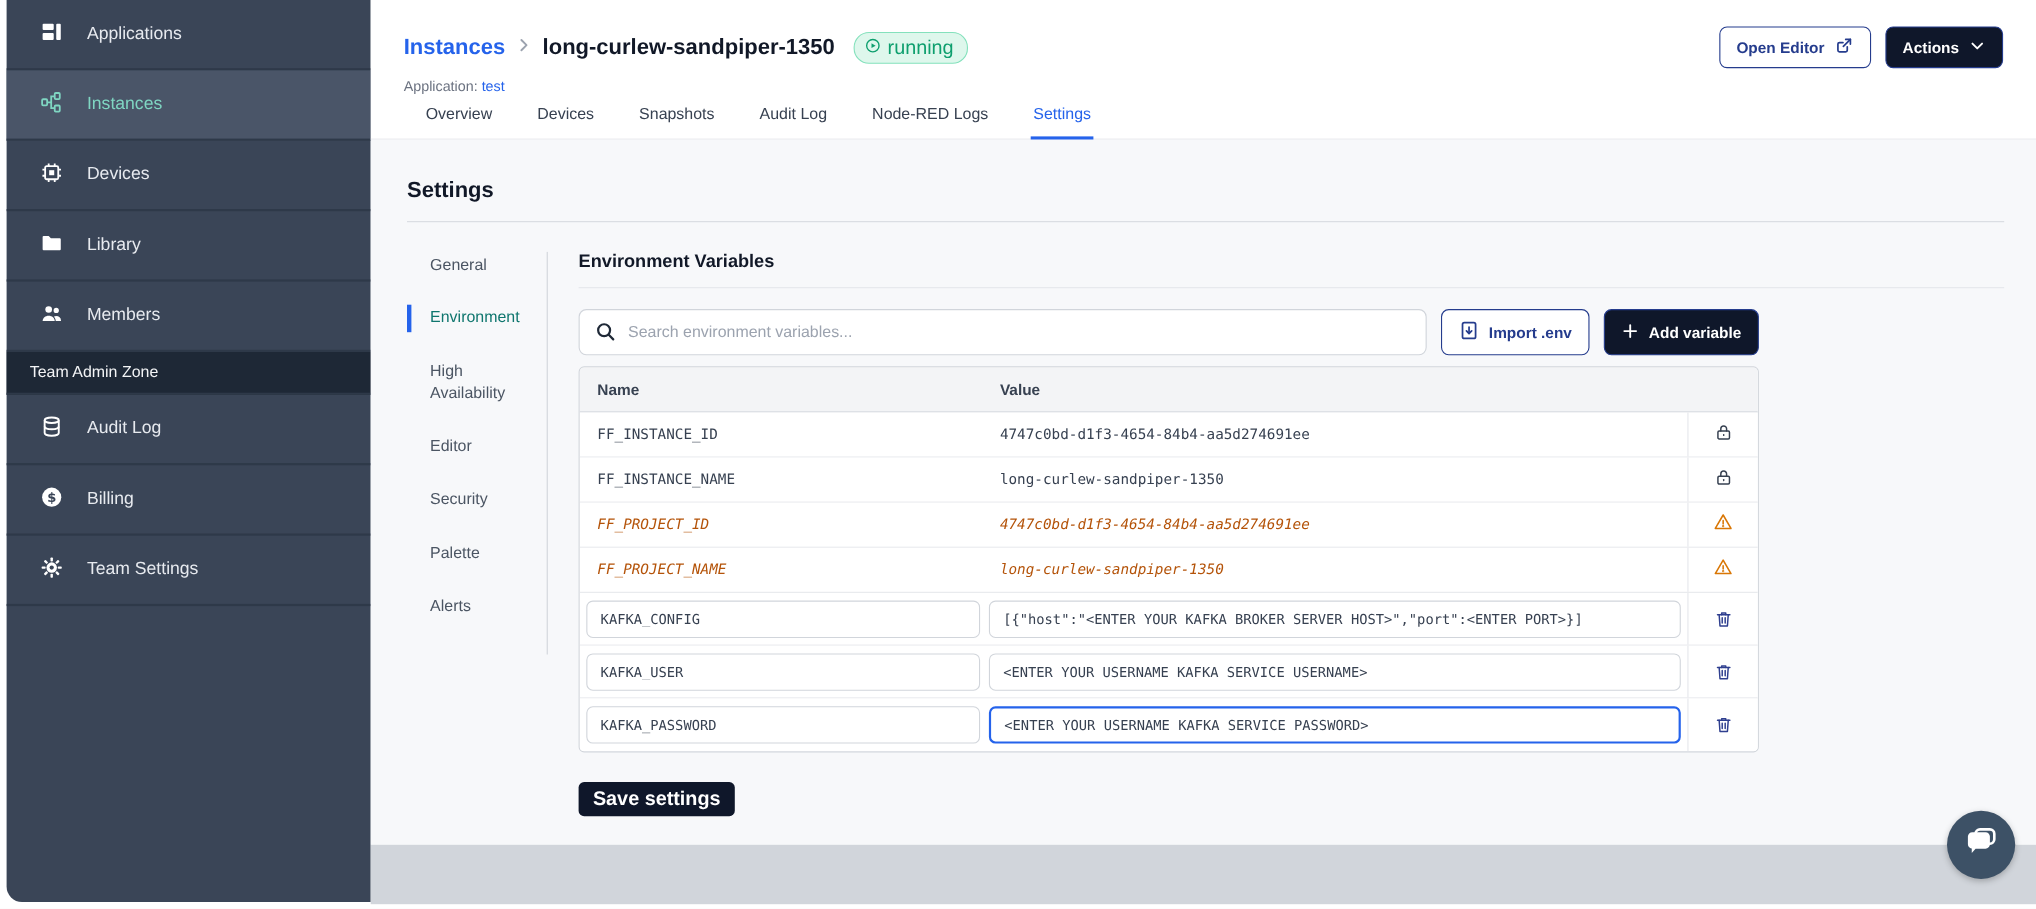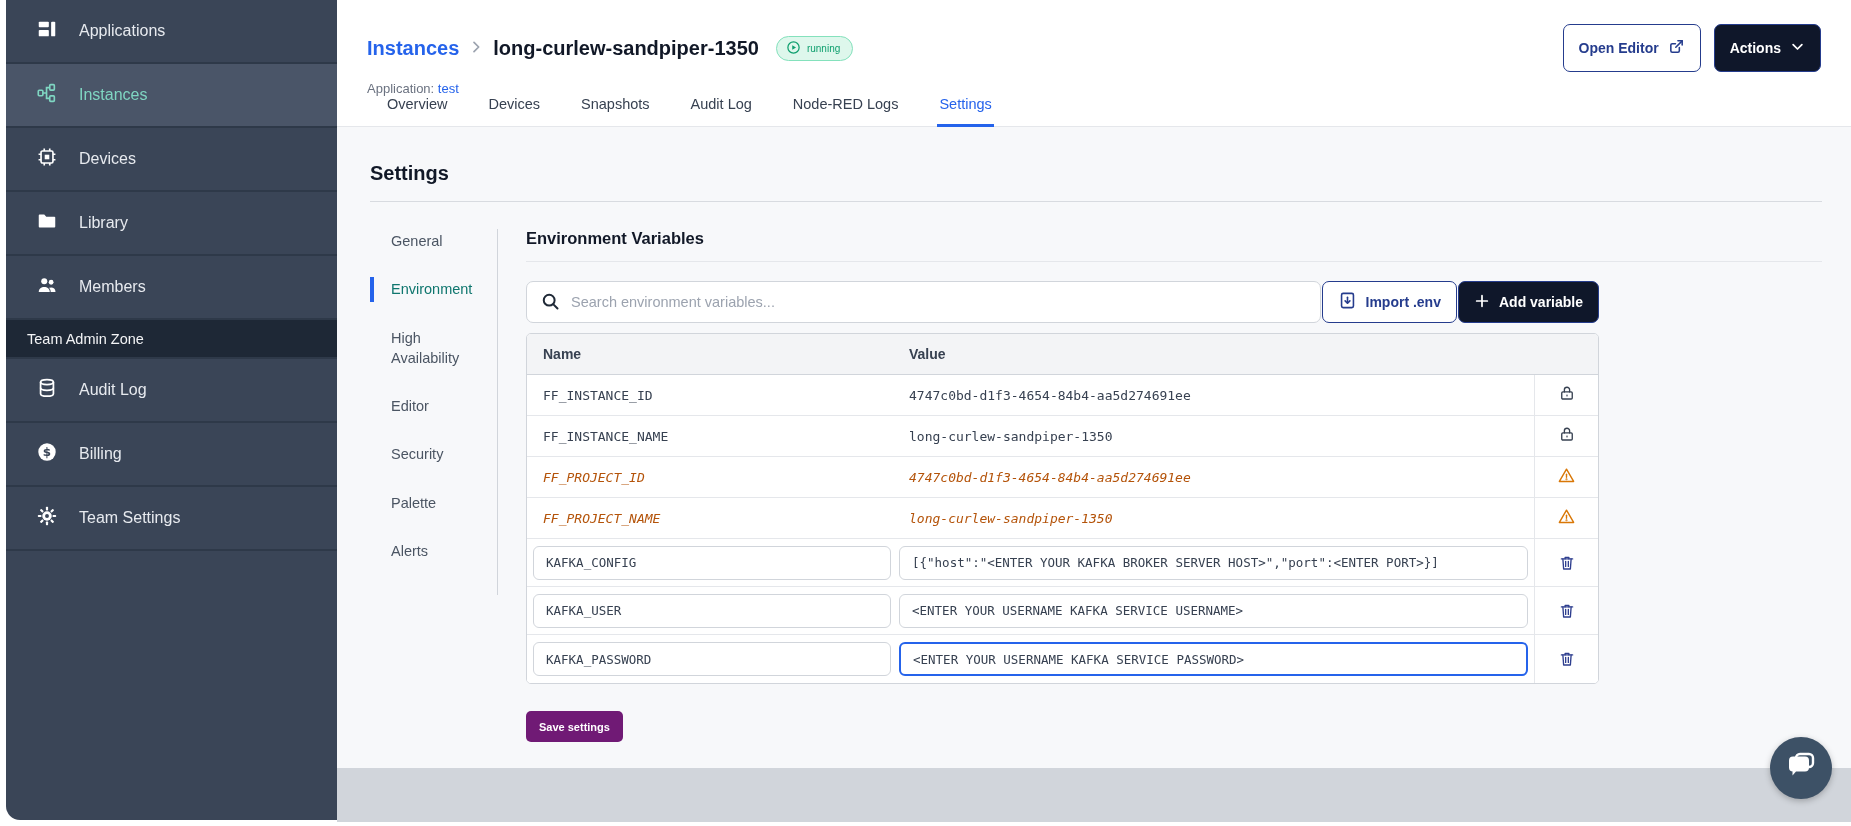--- a/index.html
+++ b/index.html
@@ -17,24 +17,24 @@
                color:#F3F4F6; font-size:14.5px; border-bottom:2px solid #2E3949; }
 
   
   .main { position:absolute; left:337px; top:0; right:0; bottom:0; }
   .header { position:relative; height:127px; background:#fff; border-bottom:1px solid #E5E7EB; padding:24px 30px 0 30px; }
   .h-top { display:flex; align-items:center; }
   .breadcrumb { display:flex; align-items:center; gap:9px; font-size:20px; font-weight:700; }
   .crumb-link { color:#2563EB; cursor:pointer; }
   .crumb-name { color:#111827; }
   .badge { margin-left:17px; display:flex; align-items:center; gap:6px; background:#DEF7EC;
-           border:1px solid #84E1BC; color:#0E9F6E; font-size:10px; border-radius:14px;
+           border:1px solid #84E1BC; color:#0E9F6E; font-size:18px; border-radius:14px;
            padding:3px 12px 3px 9px; }
   .h-buttons { margin-left:auto; display:flex; gap:13px; }
-  .btn { display:flex; align-items:center; gap:9px; height:48px; padding:0 15px; border-radius:7px;
+  .btn { display:flex; align-items:center; gap:9px; height:38px; padding:0 15px; border-radius:7px;
          font-size:14px; font-weight:700; cursor:pointer; }
   .btn-outline { background:#fff; border:1.5px solid #253C8D; color:#253C8D; }
   .btn-primary { background:#0f172a; border:1.5px solid #253C8D; color:#fff; }
   .app-line { margin-top:9px; font-size:13px; color:#6B7280; }
   .app-line a { color:#2563EB; text-decoration:none; cursor:pointer; }
   .tabs { position:absolute; left:48px; bottom:-1px; display:flex; gap:37px; font-size:14.5px; color:#374151; }
   .tab { padding:0 2px 12px 2px; cursor:pointer; border-bottom:3px solid transparent; }
   .tab.active { color:#2563EB; border-bottom-color:#2563EB; }
 
   .content { position:absolute; top:127px; left:0; right:0; bottom:58px; background:#F7F8FA;
@@ -43,21 +43,21 @@
   .title-hr { border:none; border-top:1px solid #D8DBE0; margin-top:16px; }
   .settings-body { display:flex; align-items:flex-start; margin-top:27px; }
   .subnav { width:128px; border-right:1px solid #D1D5DB; padding-bottom:8px; }
   .subnav-item { font-size:14.5px; color:#4B5563; line-height:1.4; padding:2px 0 2px 17px;
                  border-left:4px solid transparent; margin-bottom:24px; width:120px; cursor:pointer; }
   .subnav-item.active { color:#0f766e; border-left-color:#2563EB; }
 
   .env { margin-left:28px; flex:1; max-width:1297px; }
   .env-title { font-size:16.5px; font-weight:700; color:#111827; padding-bottom:13px; border-bottom:1px solid #E5E7EB; }
   .env-main { width:1073px; }
-  .toolbar { display:flex; gap:1px; margin-top:19px; }
+  .toolbar { display:flex; gap:13px; margin-top:19px; }
   .search-wrap { flex:1; position:relative; }
   .search-wrap svg { position:absolute; left:14px; top:10px; }
   .search-input { width:100%; height:42px; border:1px solid #D1D5DB; border-radius:7px;
                   padding:0 12px 0 44px; font-size:14.5px; color:#374151; background:#fff;
                   font-family:"Liberation Sans", sans-serif; }
   .search-input::placeholder { color:#9CA3AF; }
   .toolbar .btn { height:42px; }
 
   .table { margin-top:10px; border:1px solid #D1D5DB; border-radius:5px; background:#fff; overflow:hidden; }
   .trow { display:flex; align-items:center; border-bottom:1px solid #E5E7EB; background:#fff; }
@@ -74,22 +74,22 @@
   .mono { font-family:"DejaVu Sans Mono", monospace; font-size:13px; color:#374151; }
   .row-dep .mono { color:#B45309; font-style:italic; }
   .row-edit .col-name { padding:0 8px 0 6px; }
   .row-edit .col-value { padding:0 6px 0 0; }
   .cell-input { width:100%; height:34px; border:1px solid #D1D5DB; border-radius:6px;
                 font-family:"DejaVu Sans Mono", monospace; font-size:12.5px; color:#374151;
                 padding:0 12px; background:#fff; }
   .cell-input.focused { border:2px solid #2563EB; }
   .icon-btn { background:none; border:none; cursor:pointer; display:flex; align-items:center; justify-content:center; }
 
-  .save-btn { margin-top:27px; height:31px; padding:0 13px; background:#701a75; color:#fff;
-              font-weight:700; font-size:11px; border:none; border-radius:5px; cursor:pointer;
+  .save-btn { margin-top:27px; height:31px; padding:0 13px; background:#0f172a; color:#fff;
+              font-weight:700; font-size:18px; border:none; border-radius:5px; cursor:pointer;
               font-family:"Liberation Sans", sans-serif; }
 
   .footer-band { position:absolute; left:0; right:0; bottom:4px; height:54px; background:#D1D5DB; }
 
   .chat-fab { position:absolute; right:19px; bottom:27px; width:62px; height:62px; border-radius:50%;
               background:#3D5166; display:flex; align-items:center; justify-content:center;
               cursor:pointer; box-shadow:0 2px 6px rgba(0,0,0,0.25); }
 </style>
 </head>
 <body>

